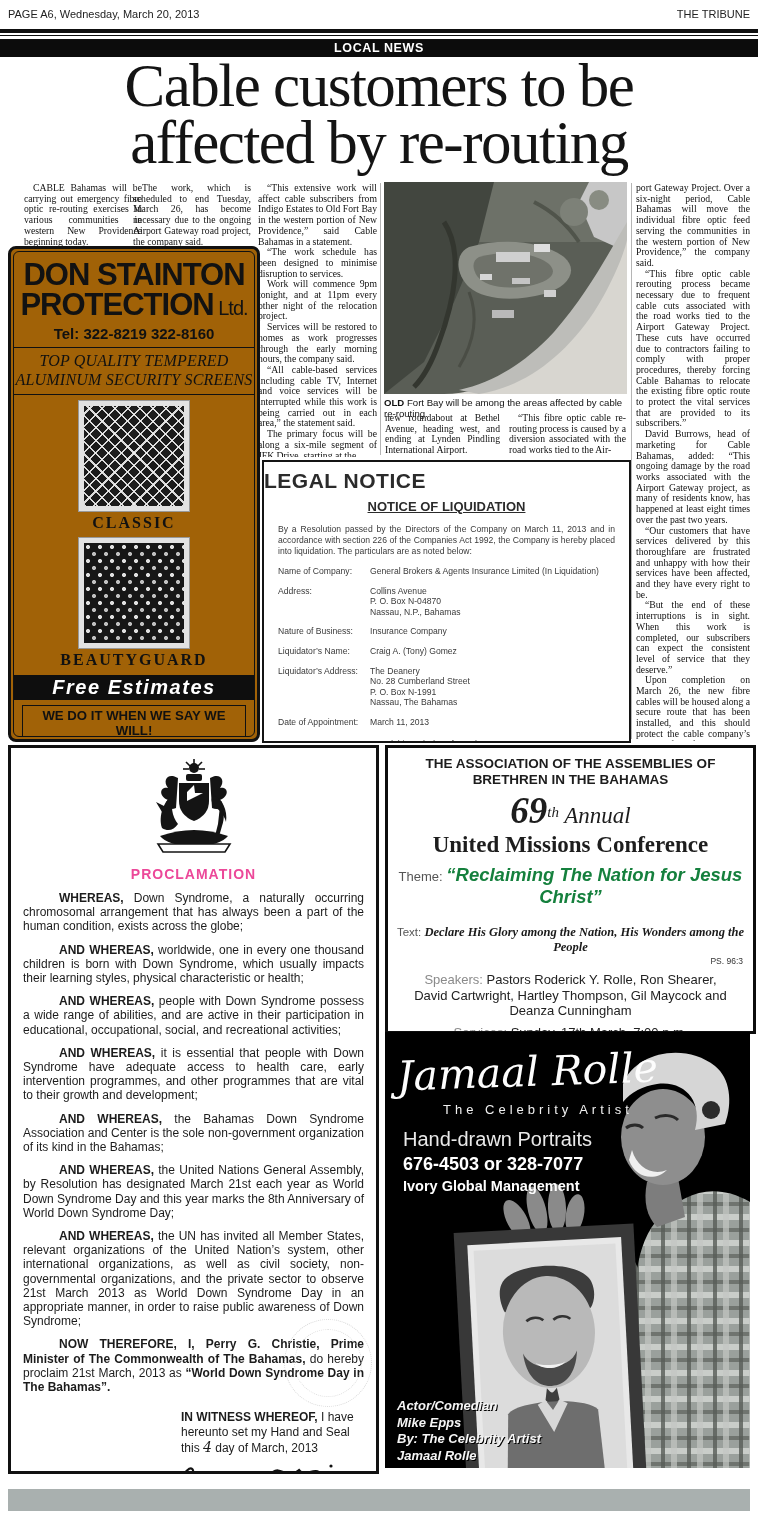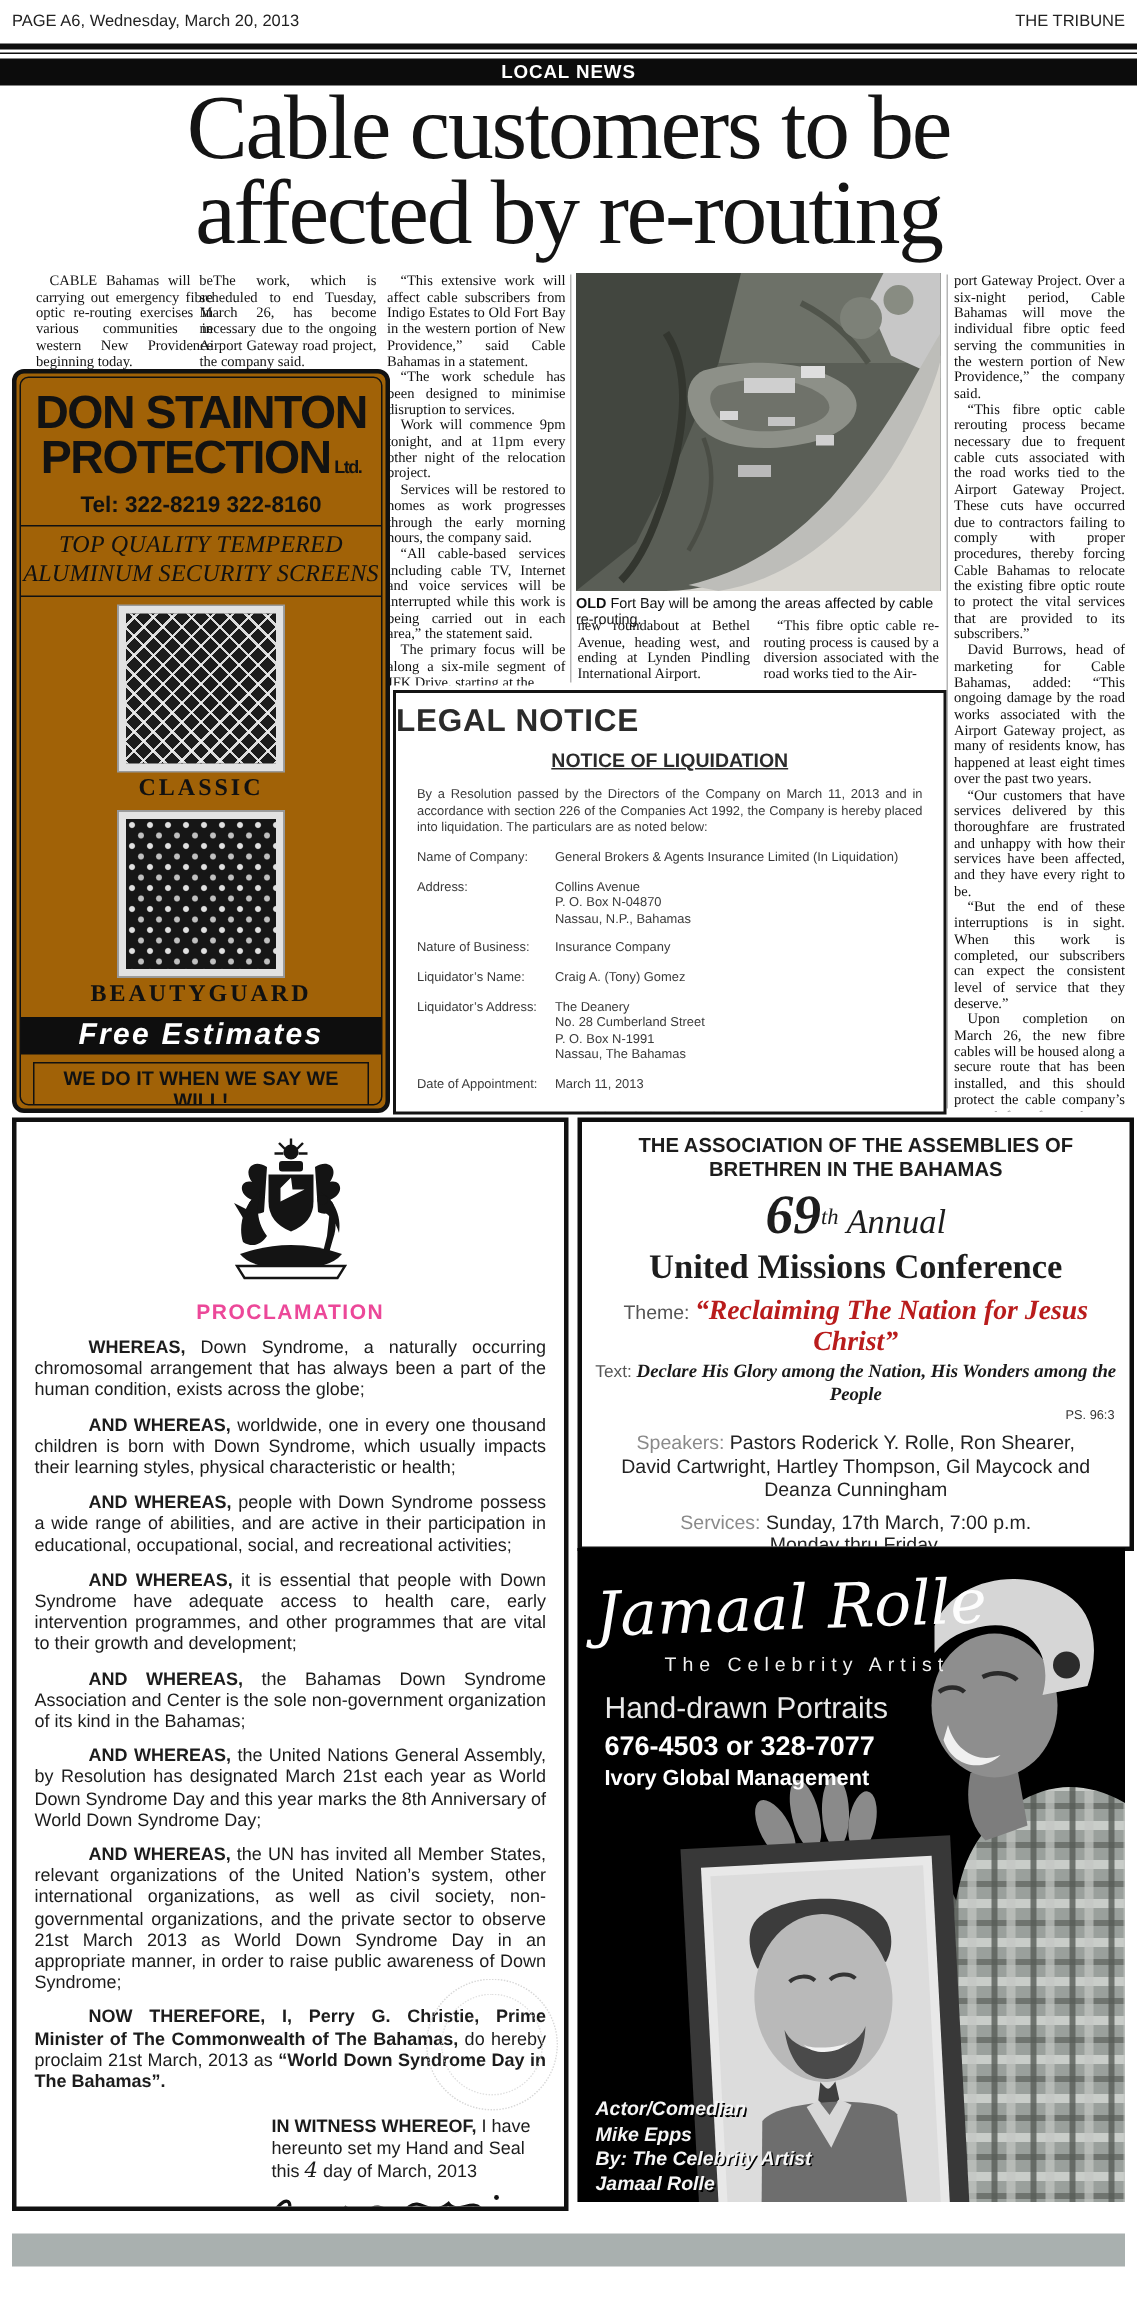--- a/index.html
+++ b/index.html
@@ -36,21 +36,21 @@
   .photo svg{display:block;}
   .caption{left:384px;top:397px;width:243px;font-family:"Liberation Sans",sans-serif;
            font-size:9.6px;color:#111;}
   .caption .b{font-weight:bold;}
 
   
   .stainton{left:8px;top:246px;width:246px;height:490px;border:3px solid #111;border-radius:8px;background:#a16207;}
   .stainton .inner{position:absolute;inset:2px;border:1.5px solid #111;border-radius:6px;
                    text-align:center;font-family:"Liberation Sans",sans-serif;overflow:hidden;}
   .st-name{font-weight:bold;font-size:31px;line-height:30px;letter-spacing:-1px;color:#121212;margin-top:8px;}
-  .st-ltd{font-size:12px;font-weight:bold;}
+  .st-ltd{font-size:20px;font-weight:normal;}
   .st-tel{font-weight:bold;font-size:15px;margin-top:2px;}
   .st-hr{border:0;border-top:1.5px solid #111;margin:5px 0 0;}
   .st-quality{font-family:"Liberation Serif",serif;font-style:italic;font-size:16px;line-height:18.5px;
               margin-top:4px;letter-spacing:.2px;}
   .screen{width:100px;height:100px;margin:6px auto 0;border:5px solid #e2e2e2;box-shadow:0 0 0 1px #999;}
   .screen-classic{background-color:#1c1c1c;
      background-image:repeating-linear-gradient(45deg,rgba(240,240,240,.9) 0 1.6px,transparent 1.6px 9px),
                       repeating-linear-gradient(-45deg,rgba(240,240,240,.9) 0 1.6px,transparent 1.6px 9px);}
   .screen-beauty{background-color:#161616;
      background-image:radial-gradient(circle at 4px 4px, rgba(235,235,235,.95) 1.6px, transparent 2.4px),
@@ -89,22 +89,22 @@
   
   .breth{left:385px;top:745px;width:365px;height:283px;border:3px solid #0d0d0d;background:#fff;
          text-align:center;font-family:"Liberation Sans",sans-serif;color:#1d1d1d;overflow:hidden;}
   .br-org{font-weight:bold;font-size:13.5px;line-height:16px;margin-top:8px;}
   .br-annual{font-family:"Liberation Serif",serif;font-style:italic;margin-top:1px;}
   .br-69{font-size:37px;font-weight:bold;}
   .br-th{font-size:15px;vertical-align:super;}
   .br-ann{font-size:23px;}
   .br-conf{font-family:"Liberation Serif",serif;font-weight:bold;font-size:23px;line-height:25px;}
   .br-theme{margin-top:7px;font-size:13px;color:#555;}
-  .br-theme .t{font-family:Liberation Serif, serif;font-weight:bold;font-style:italic;font-size:18.5px;color:#b91c1c;}
-  .br-text{font-size:11.5px;color:#555;margin-top:1px;}
+  .br-theme .t{font-family:Liberation Sans, sans-serif;font-weight:bold;font-style:italic;font-size:18.5px;color:#15803d;}
+  .br-text{font-size:11.5px;color:#555;margin-top:17px;}
   .br-text .t{font-family:"Liberation Serif",serif;font-weight:bold;font-style:italic;font-size:12.5px;color:#1a1a1a;}
   .br-ref{text-align:right;font-size:8.5px;margin:1px 10px 0 0;color:#333;}
   .br-line{font-size:13px;line-height:15.5px;color:#222;}
   .br-gray{color:#8a8a8a;}
   .br-blk{margin-top:6px;}
 
   
   .jamaal{left:385px;top:1032px;width:365px;height:436px;background:#000;overflow:hidden;color:#fff;}
   .j-name{left:12px;top:16px;font-family:"DejaVu Serif",serif;font-style:italic;font-size:41px;
           transform:rotate(-2deg);color:#fdfdfd;}

